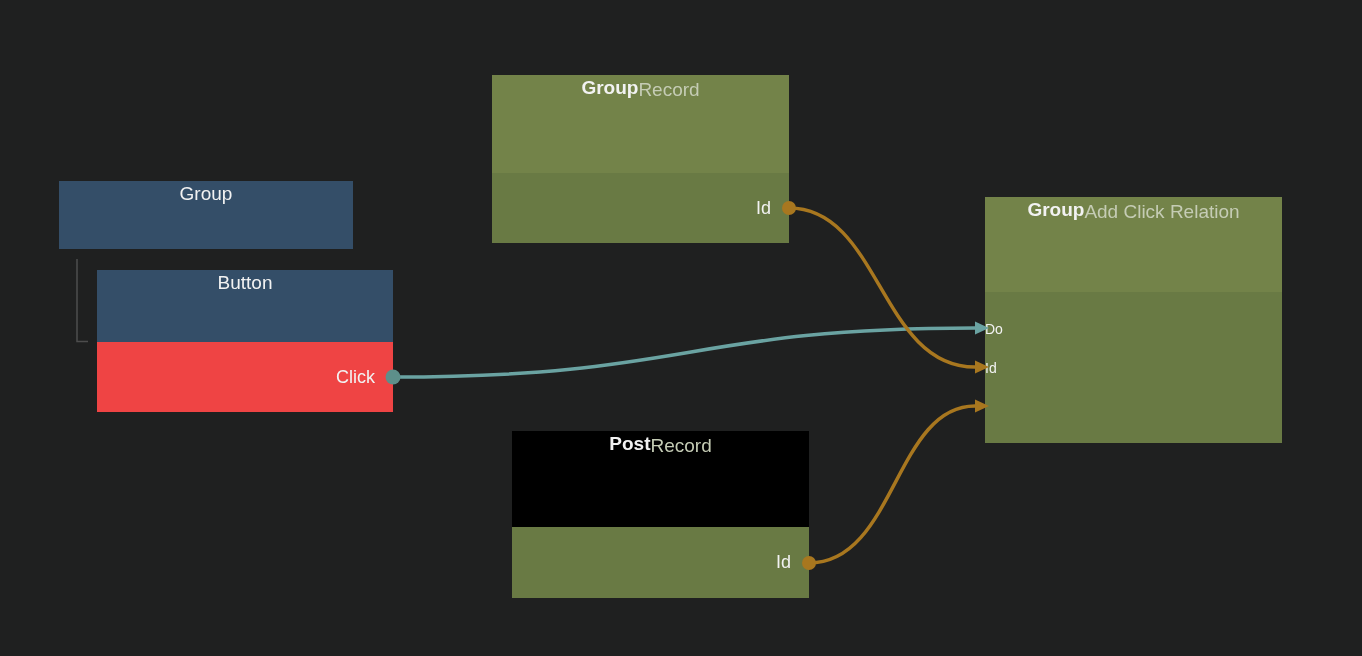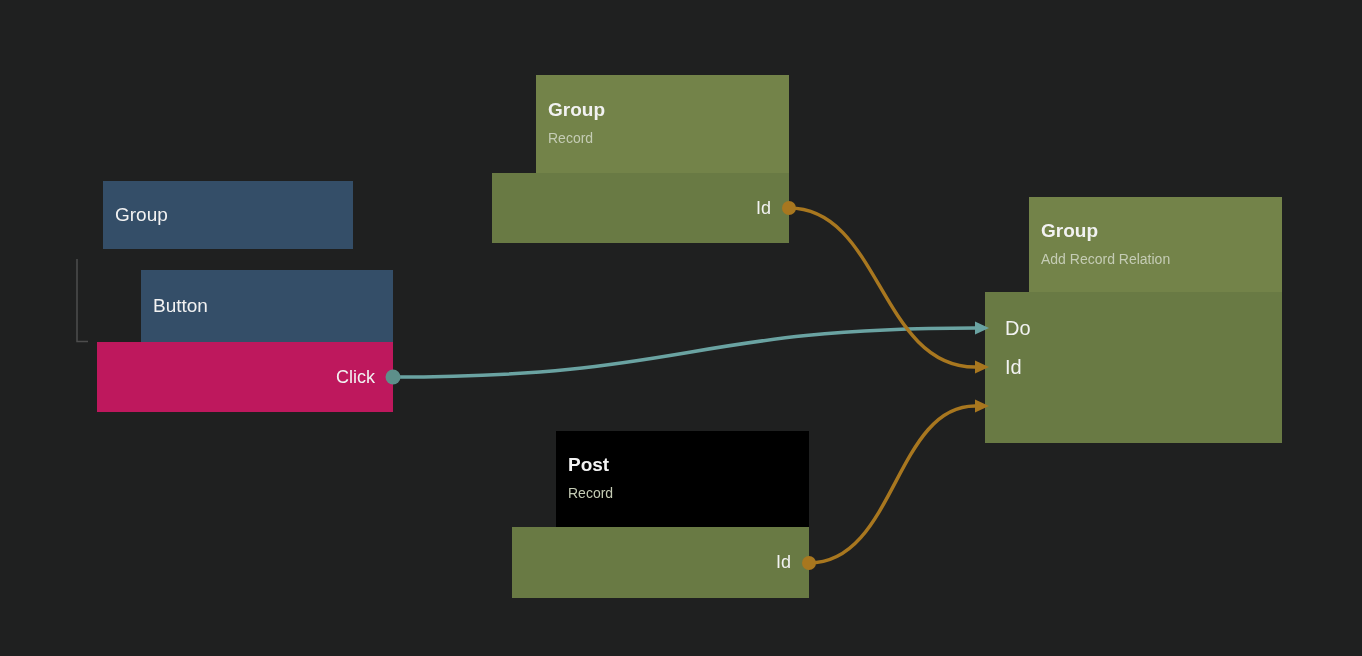--- a/index.html
+++ b/index.html
@@ -2,32 +2,32 @@
 <html><head>
 <meta charset="utf-8">
 <style>
   html,body{margin:0;padding:0;background:#161717;}
   .canvas{
     position:relative;width:1362px;height:656px;overflow:hidden;
     font-family:"Liberation Sans","DejaVu Sans",sans-serif;
   }
   
   .node{position:absolute;box-sizing:border-box;color:#f2f2f2;}
-  .hdr{display:flex;flex-direction:column;justify-content:center;
-       padding:0 12px;box-sizing:border-box;margin-left:44px;}
+  .hdr{display:flex;justify-content:center;
+       padding:0 24px;box-sizing:border-box;}
   .title{font-size:19px;line-height:26px;font-weight:600;white-space:nowrap;}
   .node-blue .title{font-weight:400;}
-  .subtitle{font-size:14px;line-height:26px;font-weight:400;margin-top:2px;
+  .subtitle{font-size:19px;line-height:26px;font-weight:400;margin-top:2px;
             color:#c5ccb5;white-space:nowrap;}
   .body{box-sizing:border-box;}
   .port-out{display:flex;align-items:center;justify-content:flex-end;
             height:100%;padding-right:18px;font-size:18px;}
   .inputs{padding-top:17px;}
-  .port-in{display:flex;align-items:center;height:39px;padding-left:20px;
-           font-size:20px;}
+  .port-in{display:flex;align-items:center;height:39px;
+           font-size:14px;}
 
   #n-group{left:59px;top:181px;width:294px;height:68px;}
   #n-group .hdr{height:68px;}
 
   #n-button{left:97px;top:270px;width:296px;height:118px;}
   #n-button .hdr{height:72px;}
   #n-button .body{height:70px;}
 
   #n-group-record{left:492px;top:75px;width:297px;height:168px;}
   #n-group-record .hdr{height:98px;}
@@ -55,21 +55,21 @@
   <div class="node node-blue" id="n-group">
     <div class="hdr" style="background-color: rgb(52, 78, 104);">
       <div class="title">Group</div>
     </div>
   </div>
 
   <div class="node node-blue" id="n-button">
     <div class="hdr" style="background-color: rgb(52, 78, 104);">
       <div class="title">Button</div>
     </div>
-    <div class="body" style="background-color: #be185d;">
+    <div class="body" style="background-color: #ef4444;">
       <div class="port-out">
         <span>Click</span>
       </div>
     </div>
   </div>
 
   <div class="node node-green" id="n-group-record">
     <div class="hdr" style="background-color: rgb(115, 131, 73);">
       <div class="title">Group</div>
       <div class="subtitle">Record</div>
@@ -89,21 +89,21 @@
     <div class="body" style="background-color: rgb(105, 122, 68);">
       <div class="port-out">
         <span>Id</span>
       </div>
     </div>
   </div>
 
   <div class="node node-green" id="n-add">
     <div class="hdr" style="background-color: rgb(115, 131, 73);">
       <div class="title">Group</div>
-      <div class="subtitle">Add Record Relation</div>
+      <div class="subtitle">Add Click Relation</div>
     </div>
     <div class="body inputs" style="background-color: rgb(105, 122, 68);">
       <div class="port-in">
         <span>Do</span>
       </div>
       <div class="port-in">
         <span>Id</span>
       </div>
     </div>
   </div>

